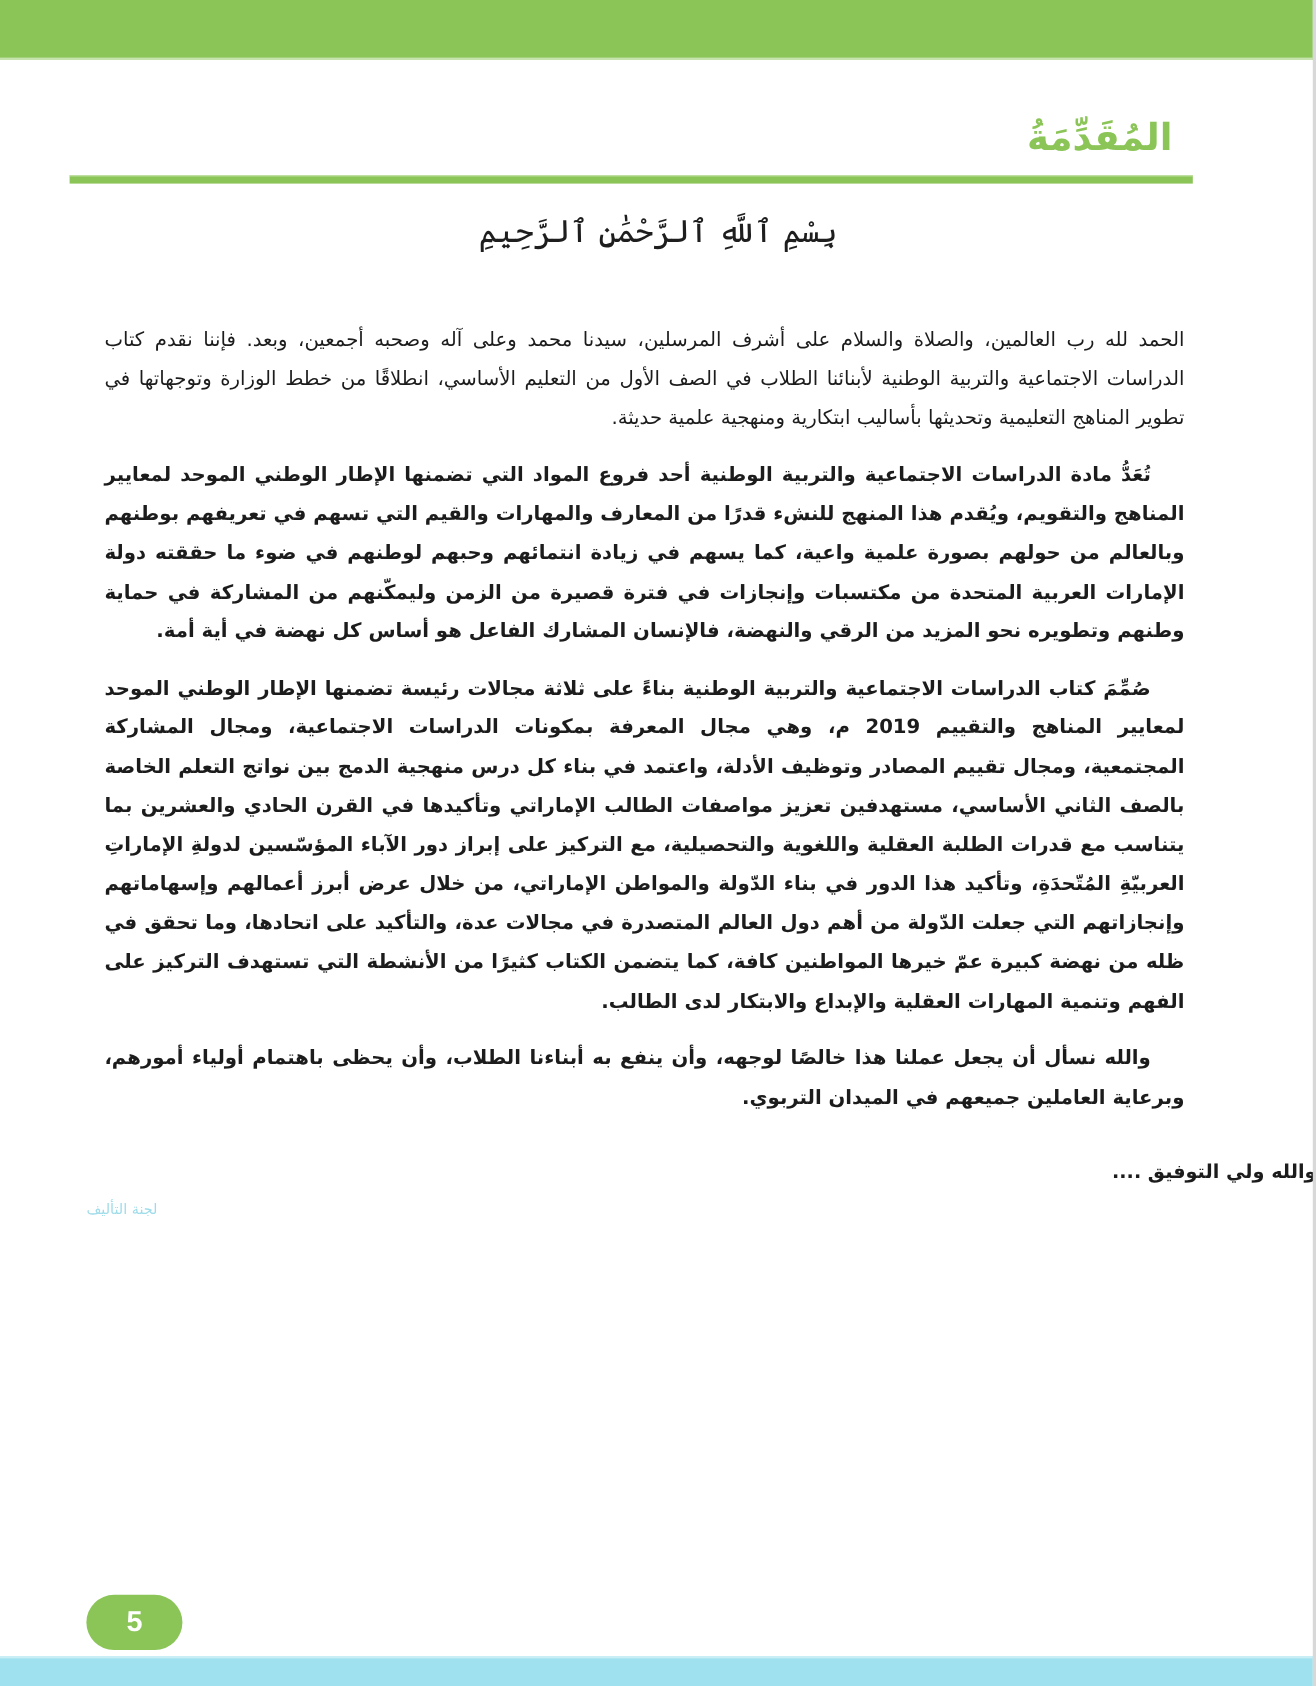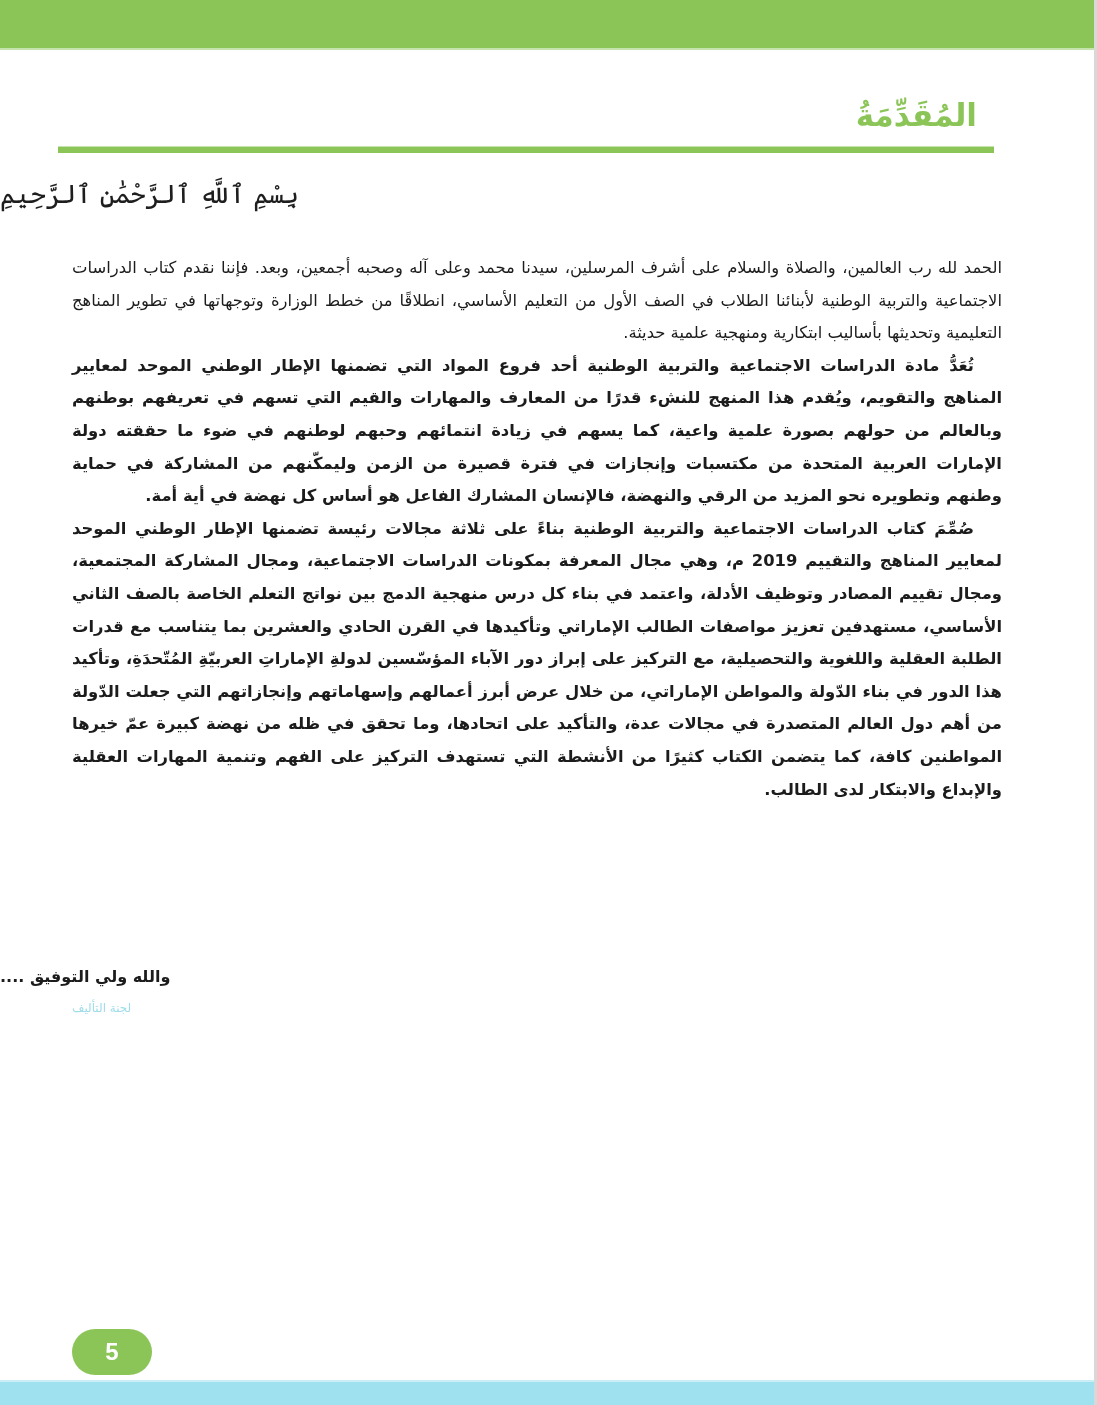--- a/index.html
+++ b/index.html
@@ -50,52 +50,52 @@
       width: 936px;
       height: 6px;
       background: #8bc558;
       border-top: 1px solid #c6e3ad;
     }
     .basmala {
       position: absolute;
       top: 172px;
       left: 0;
       width: 1097px;
-      text-align: left;
+      text-align: center;
       direction: rtl;
       color: #1e1e1e;
       font-size: 26px;
       line-height: 44px;
       font-family: "DejaVu Serif", serif;
     }
     .body-text {
       position: absolute;
       top: 252px;
       left: 72px;
       width: 930px;
       direction: rtl;
       text-align: justify;
       color: #1c1c1c;
       font-size: 16.4px;
       line-height: 32.6px;
       font-family: "DejaVu Sans", sans-serif;
     }
     .body-text p {
-      margin: 0;
+      margin: 15px;
     }
     .body-text p.indent {
       text-indent: 28px;
       font-weight: bold;
     }
     .closing {
       position: absolute;
       top: 962px;
       left: 0;
       width: 1097px;
-      text-align: left;
+      text-align: right;
       direction: rtl;
       color: #1c1c1c;
       font-size: 16px;
       font-weight: bold;
       line-height: 30px;
       font-family: "DejaVu Sans", sans-serif;
     }
     .committee {
       position: absolute;
       top: 994px;
@@ -138,20 +138,21 @@
 
 <h1 class="title">المُقَدِّمَةُ</h1>
 <div class="title-rule"></div>
 
 <div class="basmala">بِسْمِ ٱللَّهِ ٱلرَّحْمَٰنِ ٱلرَّحِيمِ</div>
 
 <div class="body-text">
   <p>الحمد لله رب العالمين، والصلاة والسلام على أشرف المرسلين، سيدنا محمد وعلى آله وصحبه أجمعين، وبعد. فإننا نقدم كتاب الدراسات الاجتماعية والتربية الوطنية لأبنائنا الطلاب في الصف الأول من التعليم الأساسي، انطلاقًا من خطط الوزارة وتوجهاتها في تطوير المناهج التعليمية وتحديثها بأساليب ابتكارية ومنهجية علمية حديثة.</p>
   <p class="indent">تُعَدُّ مادة الدراسات الاجتماعية والتربية الوطنية أحد فروع المواد التي تضمنها الإطار الوطني الموحد لمعايير المناهج والتقويم، ويُقدم هذا المنهج للنشء قدرًا من المعارف والمهارات والقيم التي تسهم في تعريفهم بوطنهم وبالعالم من حولهم بصورة علمية واعية، كما يسهم في زيادة انتمائهم وحبهم لوطنهم في ضوء ما حققته دولة الإمارات العربية المتحدة من مكتسبات وإنجازات في فترة قصيرة من الزمن وليمكّنهم من المشاركة في حماية وطنهم وتطويره نحو المزيد من الرقي والنهضة، فالإنسان المشارك الفاعل هو أساس كل نهضة في أية أمة.</p>
   <p class="indent">صُمِّمَ كتاب الدراسات الاجتماعية والتربية الوطنية بناءً على ثلاثة مجالات رئيسة تضمنها الإطار الوطني الموحد لمعايير المناهج والتقييم 2019 م، وهي مجال المعرفة بمكونات الدراسات الاجتماعية، ومجال المشاركة المجتمعية، ومجال تقييم المصادر وتوظيف الأدلة، واعتمد في بناء كل درس منهجية الدمج بين نواتج التعلم الخاصة بالصف الثاني الأساسي، مستهدفين تعزيز مواصفات الطالب الإماراتي وتأكيدها في القرن الحادي والعشرين بما يتناسب مع قدرات الطلبة العقلية واللغوية والتحصيلية، مع التركيز على إبراز دور الآباء المؤسّسين لدولةِ الإماراتِ العربيّةِ المُتّحدَةِ، وتأكيد هذا الدور في بناء الدّولة والمواطن الإماراتي، من خلال عرض أبرز أعمالهم وإسهاماتهم وإنجازاتهم التي جعلت الدّولة من أهم دول العالم المتصدرة في مجالات عدة، والتأكيد على اتحادها، وما تحقق في ظله من نهضة كبيرة عمّ خيرها المواطنين كافة، كما يتضمن الكتاب كثيرًا من الأنشطة التي تستهدف التركيز على الفهم وتنمية المهارات العقلية والإبداع والابتكار لدى الطالب.</p>
+  <p class="indent">والله نسأل أن يجعل عملنا هذا خالصًا لوجهه، وأن ينفع به أبناءنا الطلاب، وأن يحظى باهتمام أولياء أمورهم، وبرعاية العاملين جميعهم في الميدان التربوي.</p>
 </div>
 
 <div class="closing">والله ولي التوفيق ....</div>
 <div class="committee">لجنة التأليف</div>
 
 <div class="page-number">5</div>
 <div class="bottom-band"></div>
 <div class="page-edge"></div>
 
 </body></html>

